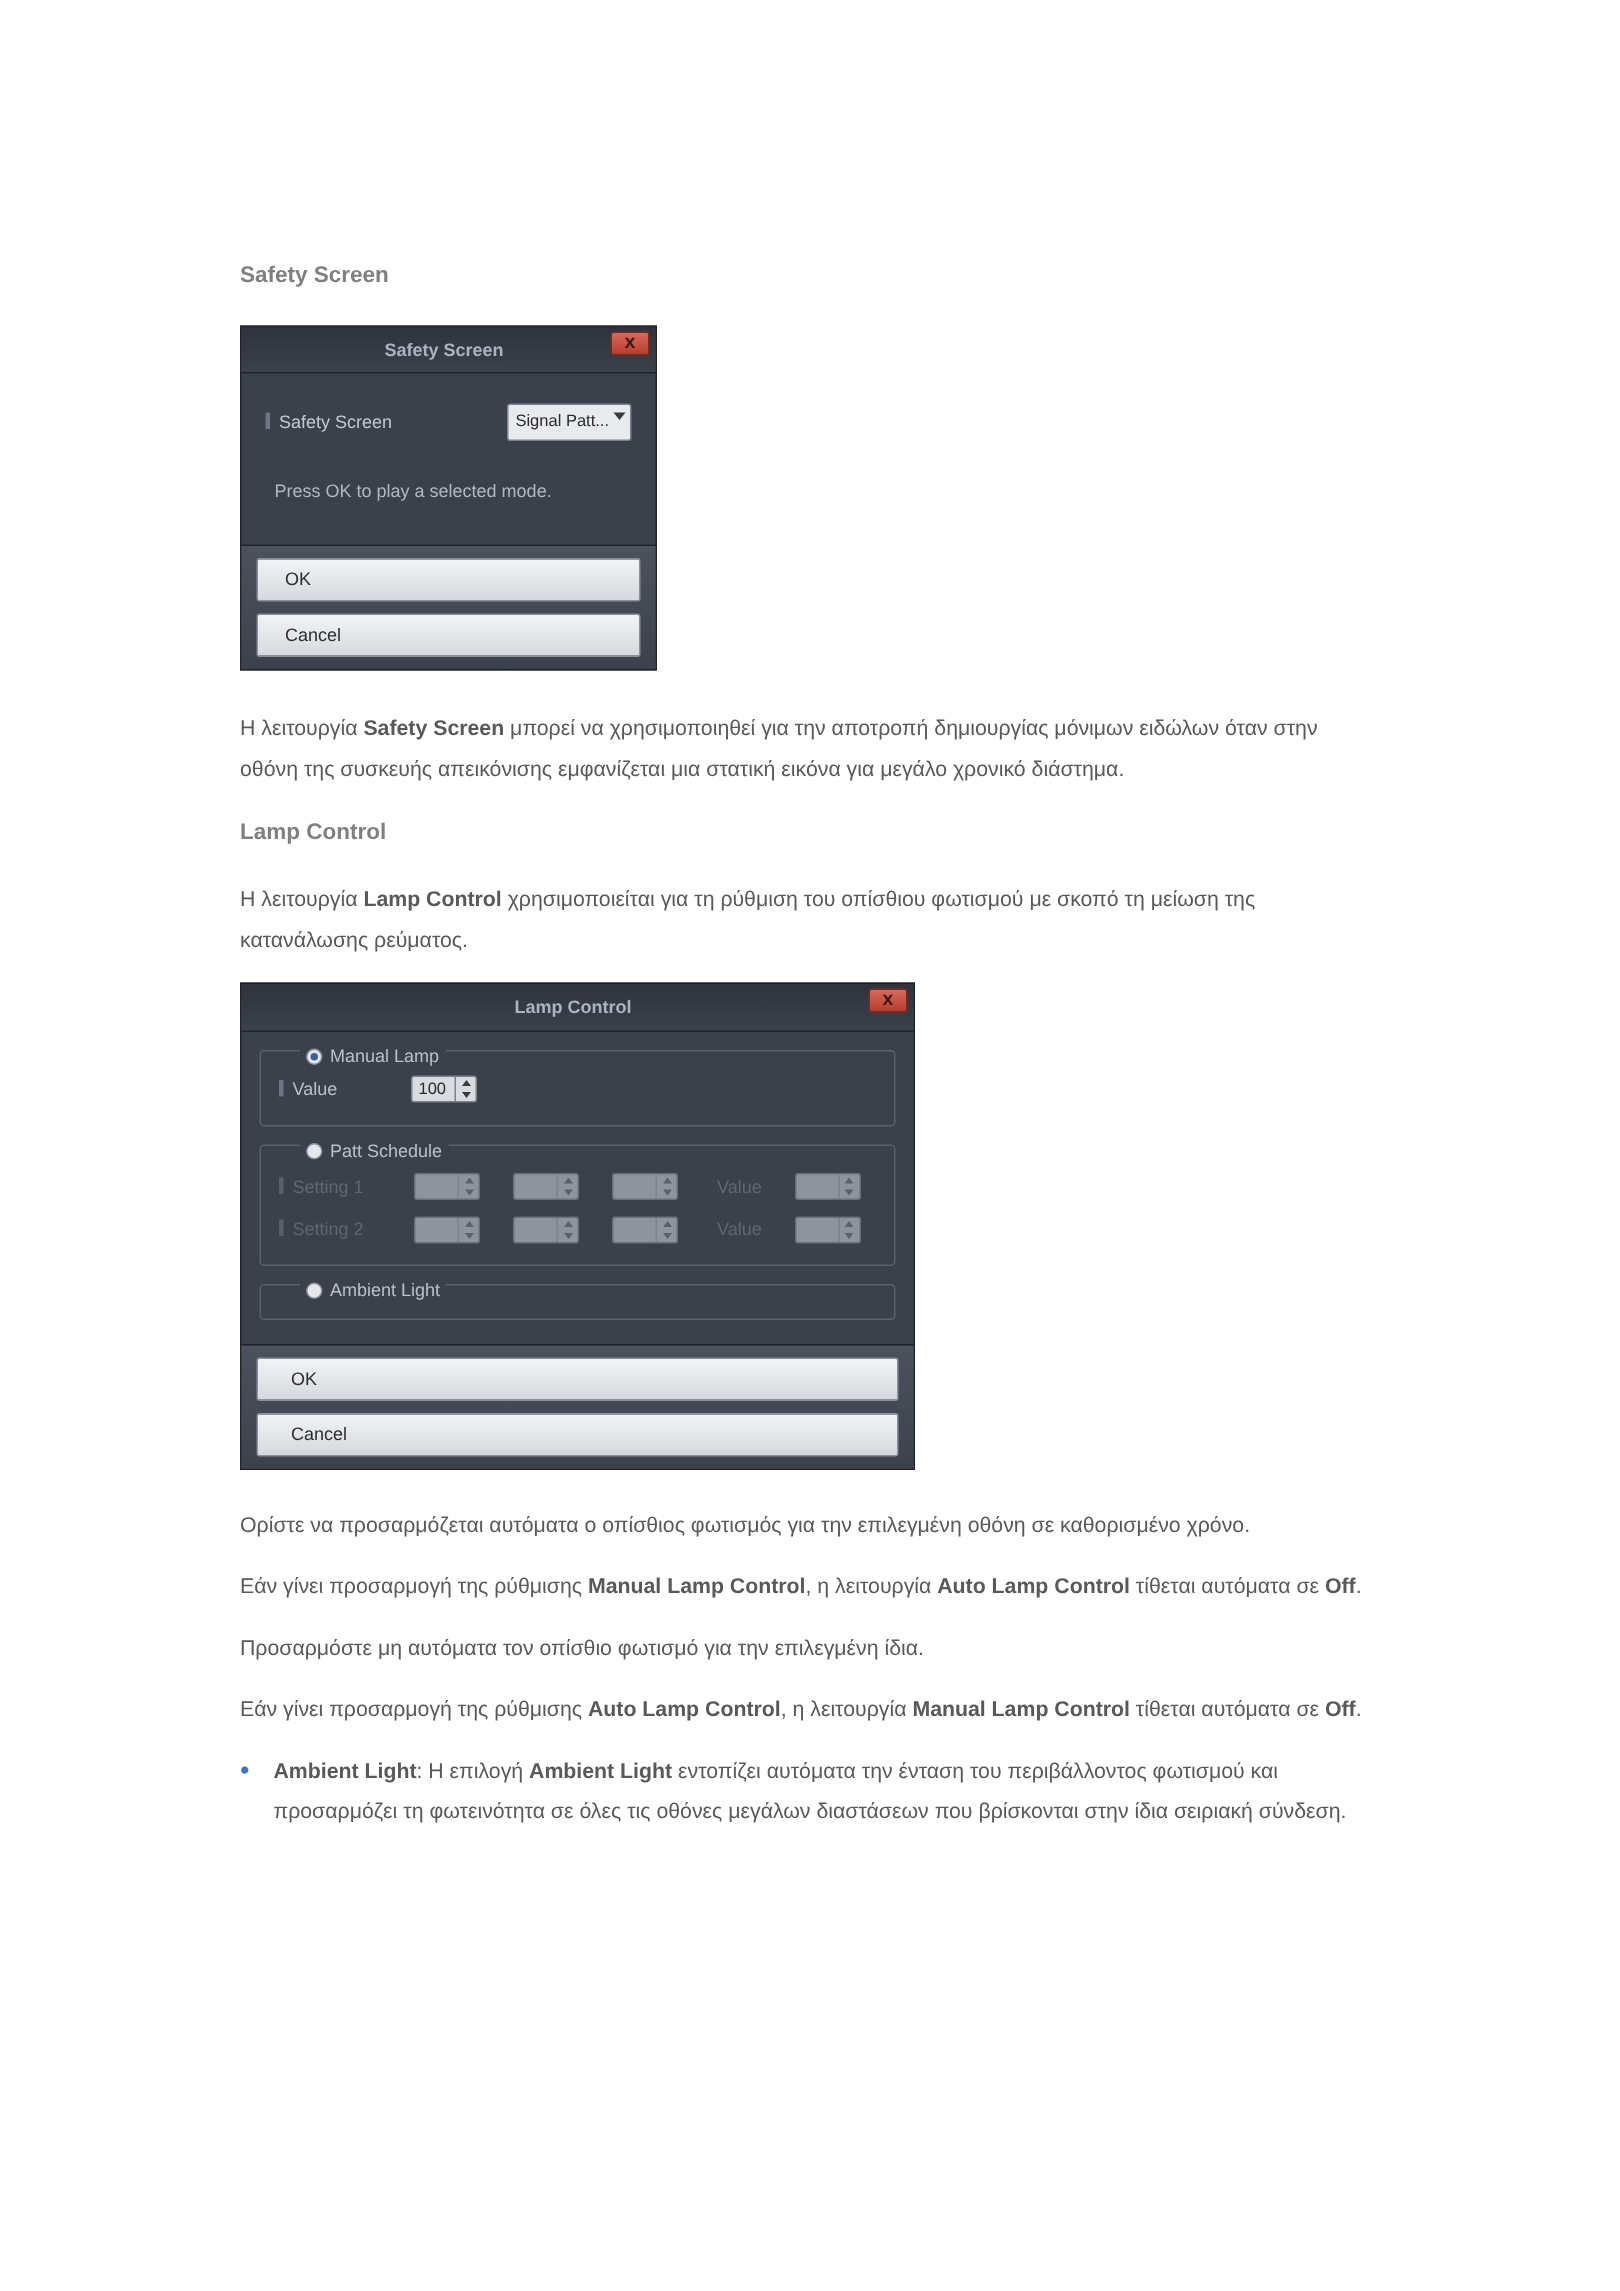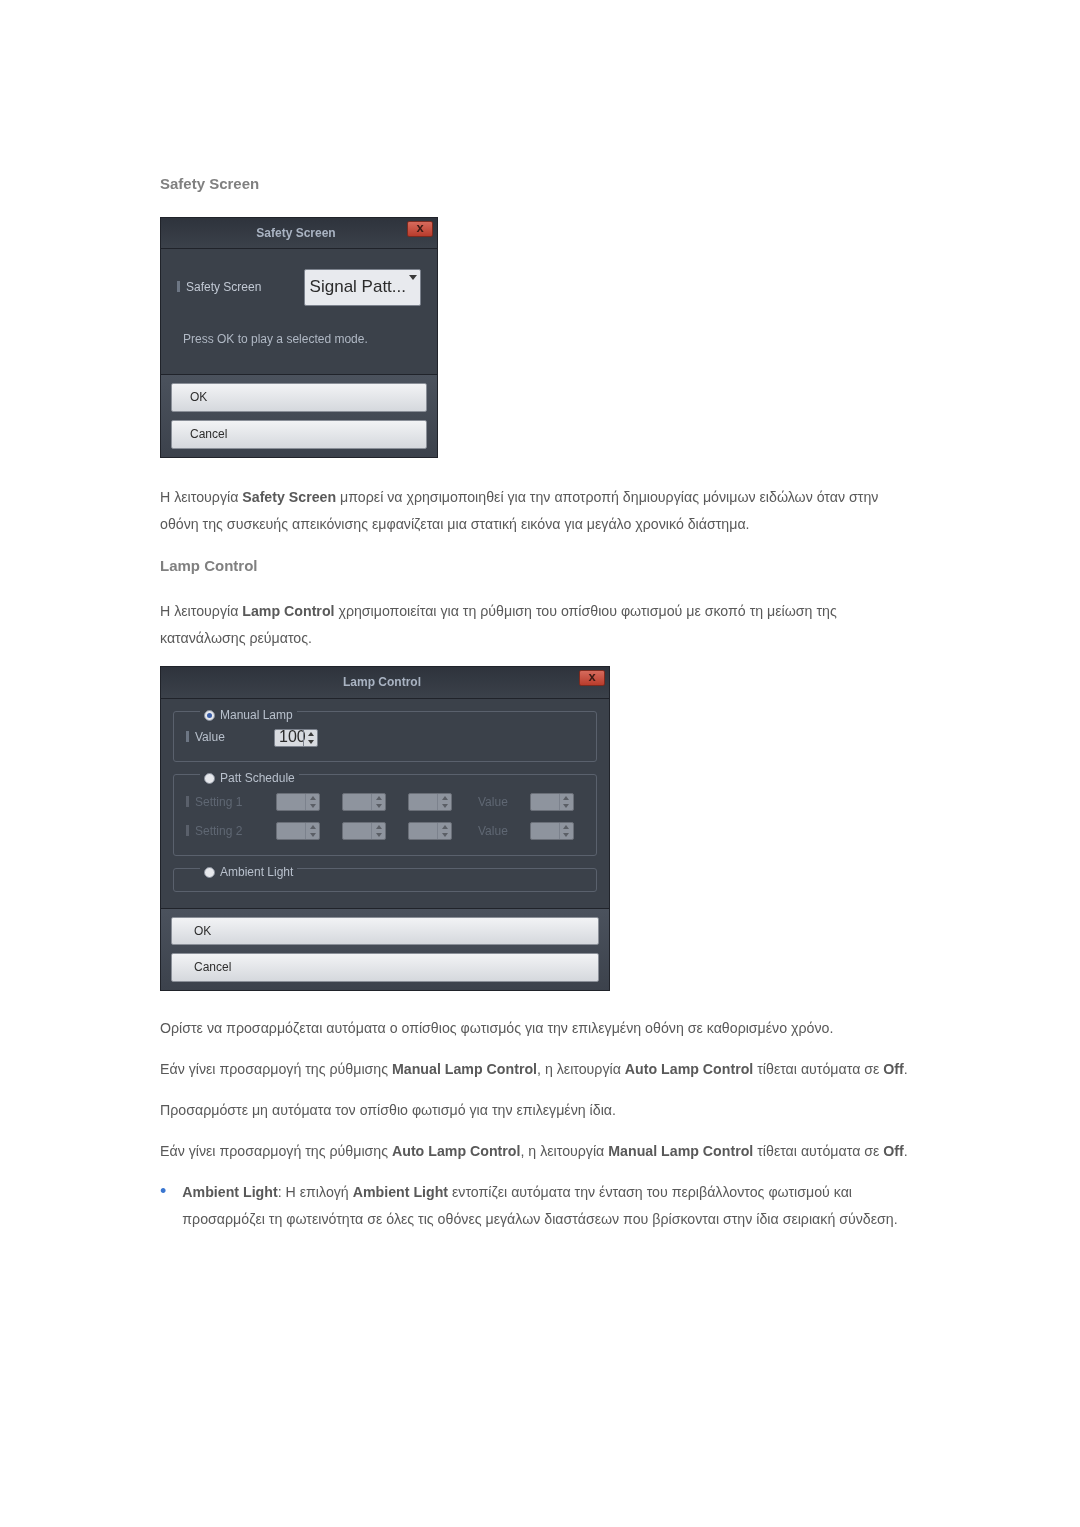--- a/index.html
+++ b/index.html
@@ -72,21 +72,21 @@
     display: inline-block;
     width: 3px; height: 11px;
     background: #6d7684;
     margin-right: 6px;
     vertical-align: -1px;
   }
   .combo {
     background: #e8eaee;
     border: 1px solid #7c828d;
     color: #2b2b2b;
-    font-size: 17px;
+    font-size: 11px;
     padding: 1px 14px 1px 5px;
     position: relative;
     border-radius: 2px;
     display: inline-flex;
     align-items: center;
   }
   .combo .caret {
     position: absolute; right: 3px; top: 5px;
     width: 0; height: 0;
     border-left: 4px solid transparent;
@@ -172,21 +172,21 @@
   }
   .lamp-row.disabled .lbl { color: #5f6773; }
   .spin {
     width: 44px;
     height: 18px;
     background: #d8dbe0;
     border: 1px solid #7c828d;
     border-radius: 2px;
     position: relative;
     color: #2b2b2b;
-    font-size: 16px;
+    font-size: 11px;
     padding-left: 4px;
     display: flex; align-items: center;
   }
   .spin.disabled { background: #8e949e; color: #6a6f78; border-color: #6a6f78; }
   .spin .arrows {
     position: absolute; right: 0; top: 0; bottom: 0;
     width: 14px;
     display: flex; flex-direction: column;
     border-left: 1px solid #7c828d;
   }

